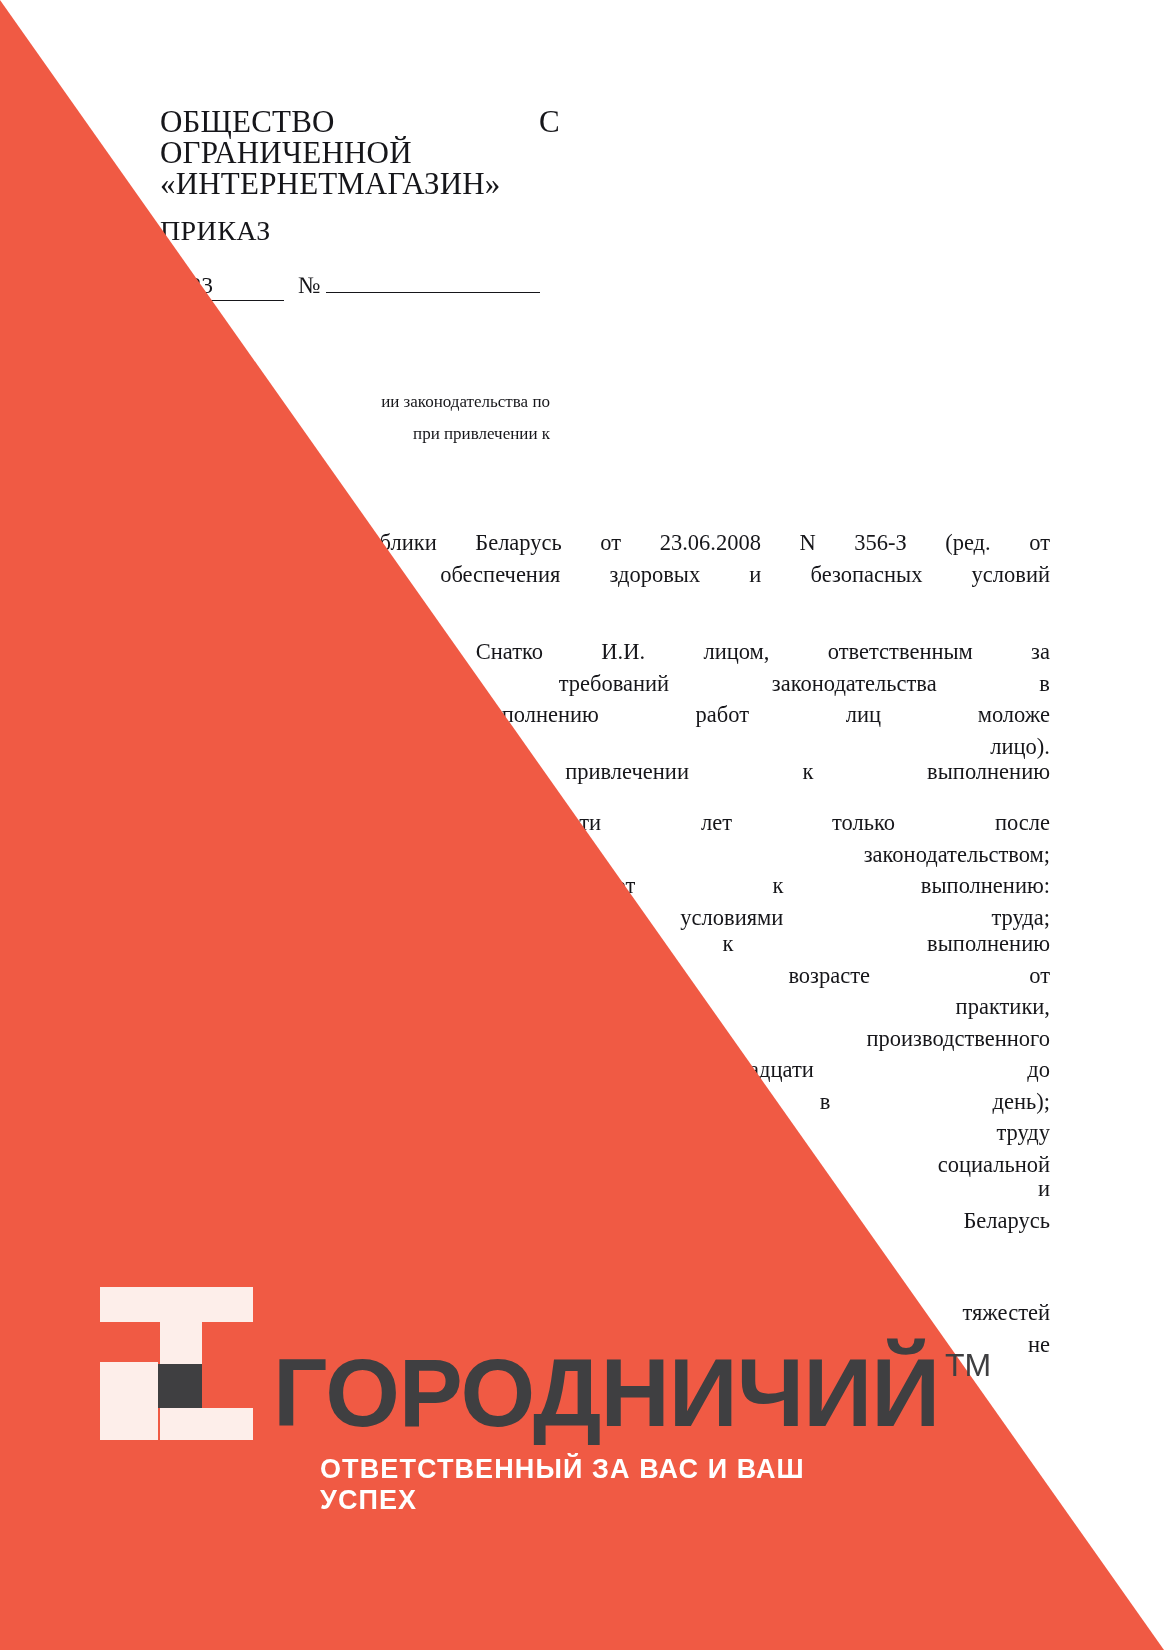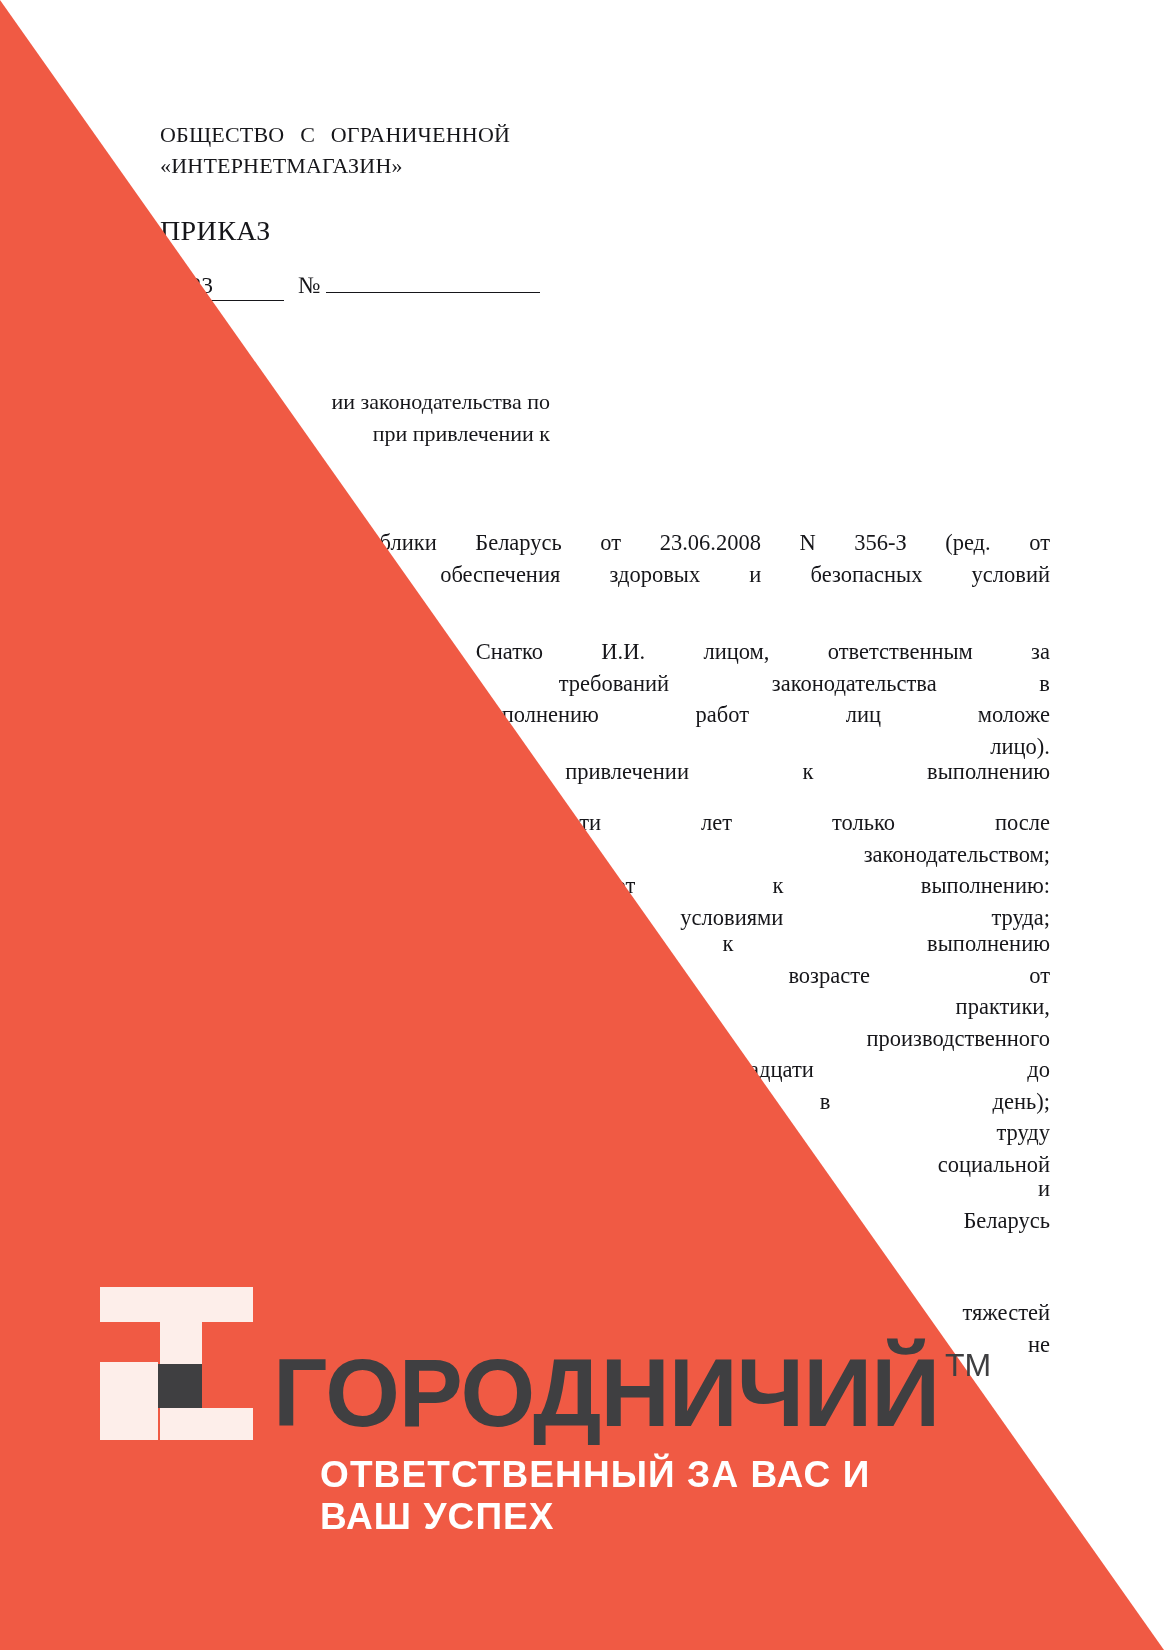--- a/index.html
+++ b/index.html
@@ -22,23 +22,23 @@
   #doc {
     position: absolute;
     left: 0; top: 0;
     width: 1164px; height: 1650px;
     z-index: 1;
   }
 
   .org-head {
     position: absolute;
     left: 160px;
-    top: 119px;
+    top: 106px;
     width: 400px;
-    font-size: 22px;
+    font-size: 31px;
     line-height: 31px;
     letter-spacing: 0.2px;
     text-align: justify;
     text-align-last: left;
   }
   .org-head .l1 { display: block; word-spacing: 10px; }
   .org-head .l2 { display: block; }
   .org-head .l3 { display: block; }
 
   .order-word {
@@ -72,21 +72,21 @@
     width: 214px;
     border-bottom: 1.6px solid #16161a;
     padding-bottom: 1px;
   }
 
   .subject {
     position: absolute;
     left: 160px;
     top: 386px;
     width: 390px;
-    font-size: 22px;
+    font-size: 17px;
     line-height: 31.5px;
     text-align: justify;
     text-align-last: right;
   }
   .subject span { display: block; }
 
   .para {
     position: absolute;
     font-size: 22.5px;
     line-height: 31.5px;
@@ -187,21 +187,21 @@
     font-weight: normal;
     font-size: 32px;
     color: #3f3f41;
     letter-spacing: 0;
   }
   #logo-tagline {
     margin-top: 14px;
     margin-left: 220px;
     font-family: "Liberation Sans", "DejaVu Sans", sans-serif;
     font-weight: bold;
-    font-size: 37px;
+    font-size: 27px;
     letter-spacing: 1.1px;
     color: #ffffff;
   }
 </style>
 </head>
 <body>
 
 <div id="page">
 
   <div id="doc">

